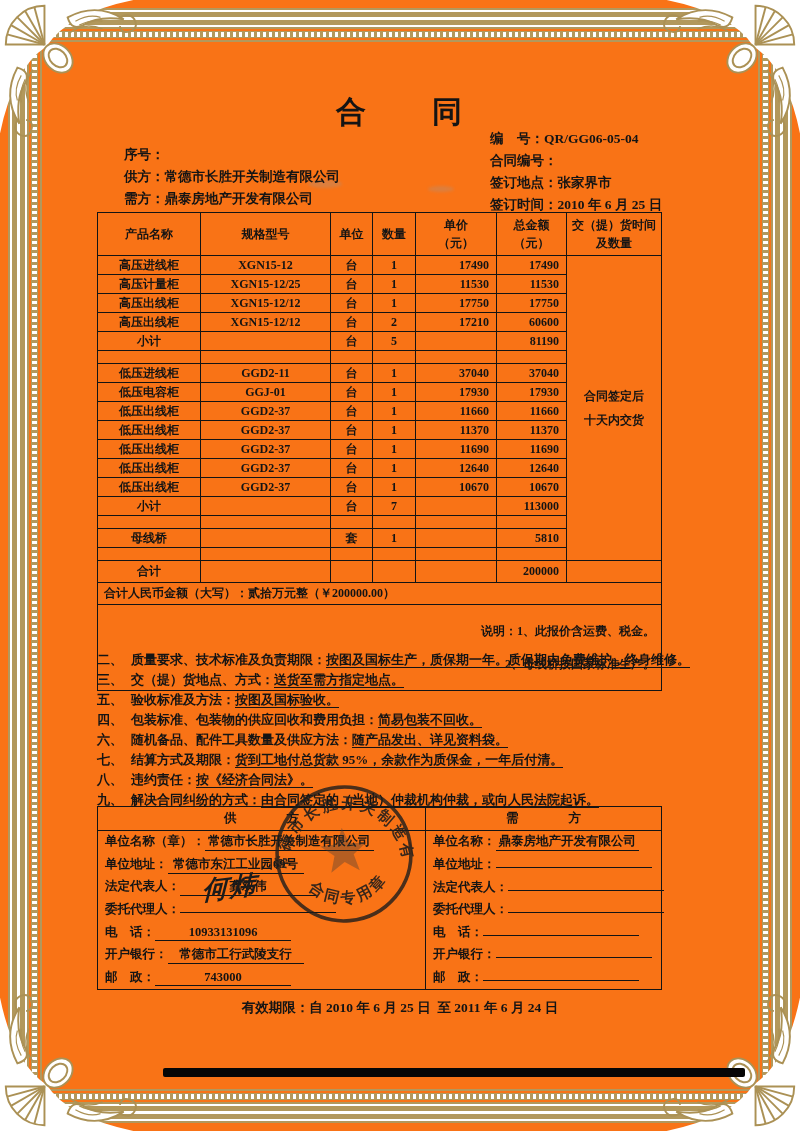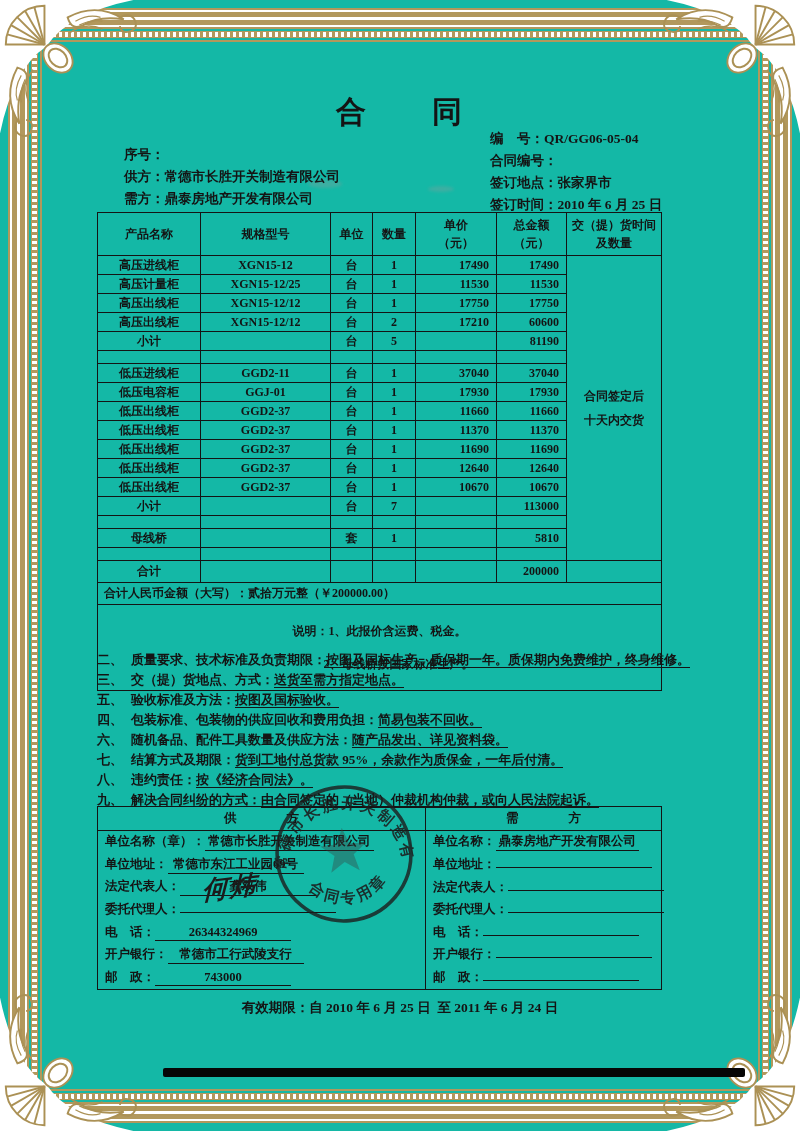--- a/index.html
+++ b/index.html
@@ -1,16 +1,16 @@
 <!DOCTYPE html>
 <html><head>
 <meta charset="utf-8">
 <style>
   html,body{margin:0;padding:0;background:#e8e8e8;}
-  .page{position:relative;width:800px;height:1131px;background:#14b8a6;margin:0 auto;
+  .page{position:relative;width:800px;height:1131px;background:#f97316;margin:0 auto;
         font-family:"Liberation Serif", serif;color:#141414;overflow:hidden;}
 
   
   .band{position:absolute;display:flex;}
   .band.top{left:8px;top:8px;right:8px;height:36px;flex-direction:column;}
   .band.bottom{left:8px;bottom:8px;right:8px;height:36px;flex-direction:column-reverse;}
   .band.left{top:8px;left:8px;bottom:8px;width:36px;flex-direction:row;}
   .band.right{top:8px;right:8px;bottom:8px;width:36px;flex-direction:row-reverse;}
   .stripes.h{height:21px;width:100%;
     background:linear-gradient(to bottom,#b2985c 0 2px,#fff 2px 4px,#b2985c 4px 9px,#fff 9px 12px,
@@ -51,21 +51,21 @@
     table-layout:fixed;font-size:12px;font-weight:bold;}
   table.main th,table.main td{border:1px solid #141414;padding:0 2px;text-align:center;
     overflow:hidden;white-space:pre-line;}
   table.main thead th{height:42px;line-height:1.5;font-weight:bold;}
   table.main tbody td{height:18px;}
   table.main tr.empty td{height:12px;}
   table.main td.c4,table.main td.c5{text-align:right;padding-right:7px;}
   table.main td.delivery{vertical-align:middle;line-height:2.0;}
   table.main tr.total-row td{height:21px;}
   table.main td.amount{height:21px;text-align:left;padding-left:6px;margin-top:12px;}
-  table.main td.notes{text-align:center;padding:2px 6px;height:32px;line-height:1.35;}
+  table.main td.notes{text-align:right;padding:2px 6px;height:32px;line-height:1.35;}
   table.main .indent{padding-left:38px;}
 
   .clauses{position:absolute;left:97px;top:650px;width:660px;font-size:13px;line-height:20px;}
   .clauses p{margin:0;white-space:nowrap;}
   .clauses .num{display:inline-block;width:34px;}
   .clauses .fill{border-bottom:1.5px solid #141414;}
 
   table.sign{position:absolute;left:97px;top:806px;width:564px;border-collapse:collapse;
     table-layout:fixed;font-size:12.5px;font-weight:bold;}
   table.sign,table.sign td,table.sign th{border:none;}
@@ -391,21 +391,21 @@
           </tr>
           <tr>
             <td><span class="lab">法定代表人：</span><span class="uval">龚双伟</span></td>
             <td class="rcol"><span class="lab">法定代表人：</span><span class="uval blank"></span></td>
           </tr>
           <tr>
             <td><span class="lab">委托代理人：</span><span class="uval blank"></span></td>
             <td class="rcol"><span class="lab">委托代理人：</span><span class="uval blank"></span></td>
           </tr>
           <tr>
-            <td><span class="lab">电    话：</span><span class="uval">26344324969</span></td>
+            <td><span class="lab">电    话：</span><span class="uval">10933131096</span></td>
             <td class="rcol"><span class="lab">电    话：</span><span class="uval blank"></span></td>
           </tr>
           <tr>
             <td><span class="lab">开户银行：</span><span class="uval">常德市工行武陵支行</span></td>
             <td class="rcol"><span class="lab">开户银行：</span><span class="uval blank"></span></td>
           </tr>
           <tr>
             <td><span class="lab">邮    政：</span><span class="uval">743000</span></td>
             <td class="rcol"><span class="lab">邮    政：</span><span class="uval blank"></span></td>
           </tr>

